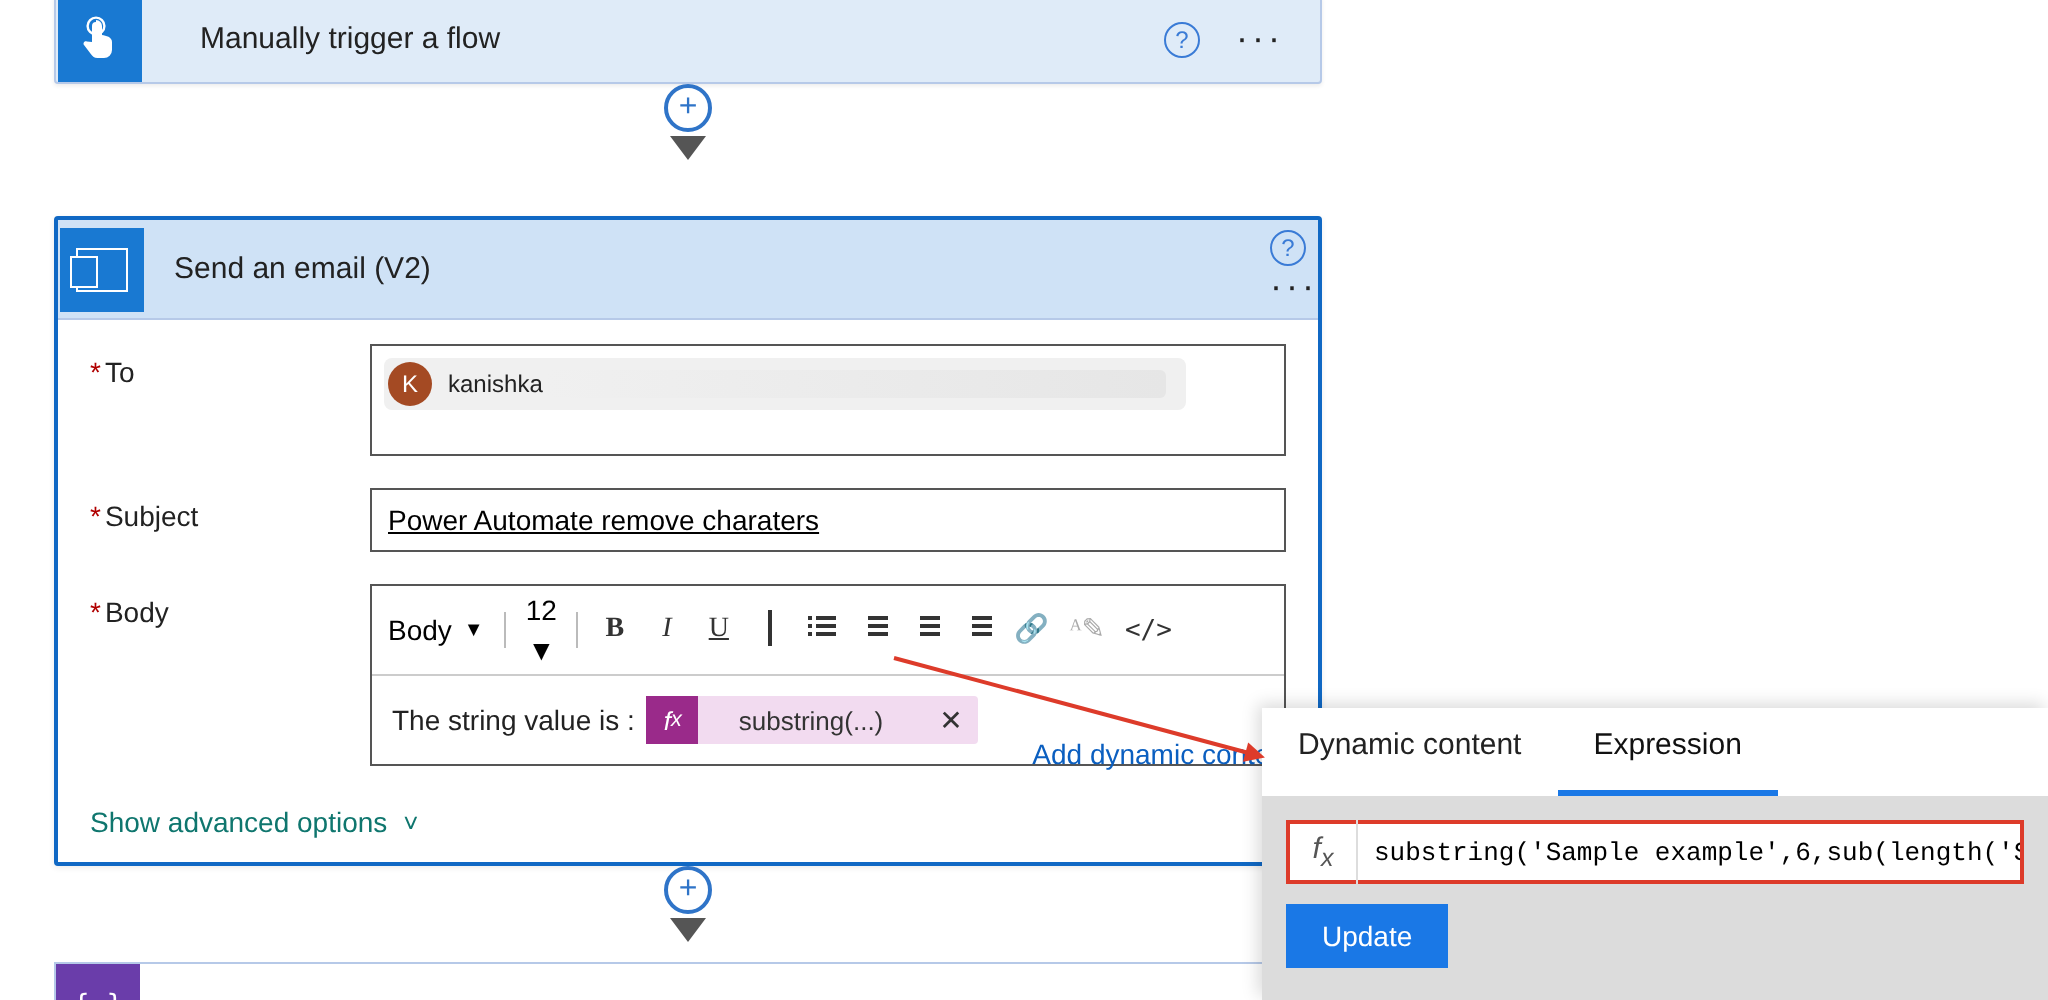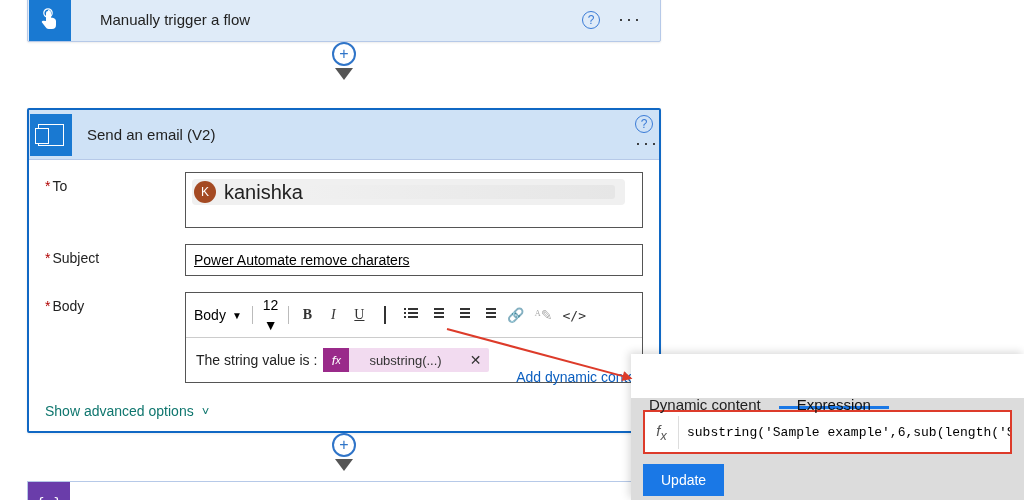--- a/index.html
+++ b/index.html
@@ -72,21 +72,21 @@
   }
   .to-field { height:56px; align-items:flex-start; padding:6px; }
   .chip {
     display:flex; align-items:center; background:#f0f0f0; border-radius:4px; padding:2px 10px 2px 2px;
     height:26px;
   }
   .chip .avatar {
     width:22px; height:22px; background:#a44a23; color:#fff; border-radius:50%;
     font-size:12px; display:flex; align-items:center; justify-content:center; margin-right:8px;
   }
-  .chip .name { font-size:20px; color:#222; }
+  .chip .name { font-size:12px; color:#222; }
   .chip .rest {
     width:310px; height:14px; margin-left:2px;
     background:linear-gradient(90deg,#f0f0f0,#e6e6e6); border-radius:3px;
   }
   .subject-input { border:none; outline:none; flex:1; font-size:14px; height:22px;text-decoration:underline; }
 
   .body-field { flex:1; border:1px solid #555; }
   .toolbar {
     display:flex; align-items:center; gap:10px; padding:4px 8px; border-bottom:1px solid #ccc;
     font-size:14px;
@@ -138,25 +138,25 @@
     border-left:10px solid #dd3b2a; border-top:5px solid transparent; border-bottom:5px solid transparent;
   }
 
   
   .popup {
     position:absolute; left:631px; top:354px; width:393px; height:146px;
     background:#dcdcdc; box-shadow:-2px -2px 8px rgba(0,0,0,0.15); z-index:4;
   }
   .popup .white-top { background:#fff; height:44px; display:flex; }
   .popup .tab {
-    padding:10px 18px; font-size:15px; color:#222; cursor:pointer;margin-top:32px;
+    padding:10px 18px; font-size:15px; color:#222; cursor:pointer;
   }
   .popup .tab.active { border-bottom:3px solid #1a78e6; color:#111; }
   .expr-box {
-    margin:12px 12px 10px; background:#fff; border:2px solid #dd3b2a; height:44px;
+    margin:12px 12px 10px; background:#fff; border:2px solid #dd3b2a; height:32px;
     display:flex; align-items:center;
   }
   .expr-box .fx { width:34px; font-style:italic; color:#555; text-align:center; font-size:15px; border-right:1px solid #ddd; padding:6px 0;}
   .expr-box .code { font-family:"Consolas","Courier New",monospace; font-size:13px; padding:0 8px; white-space:nowrap; overflow:hidden; flex:1; }
   .update-btn {
     margin-left:12px; background:#1a78e6; color:#fff; border:none; padding:8px 18px;
     font-size:14px; cursor:pointer;
   }
 
   

